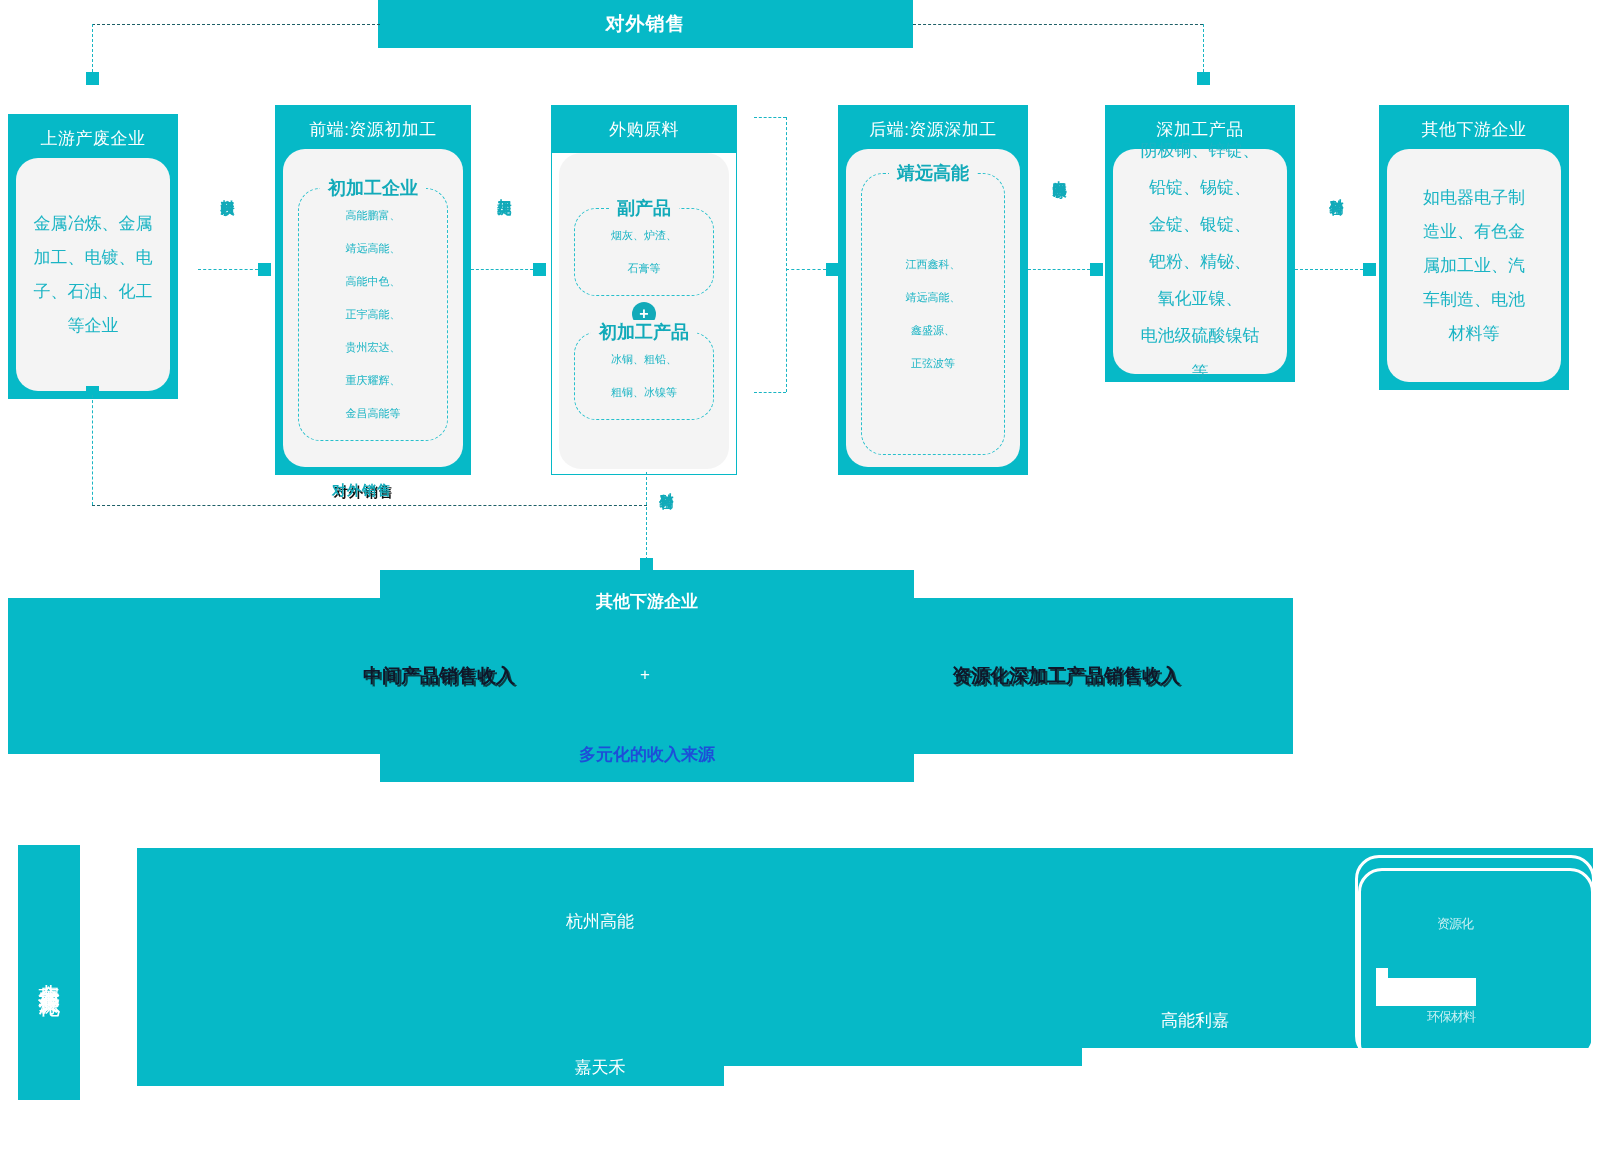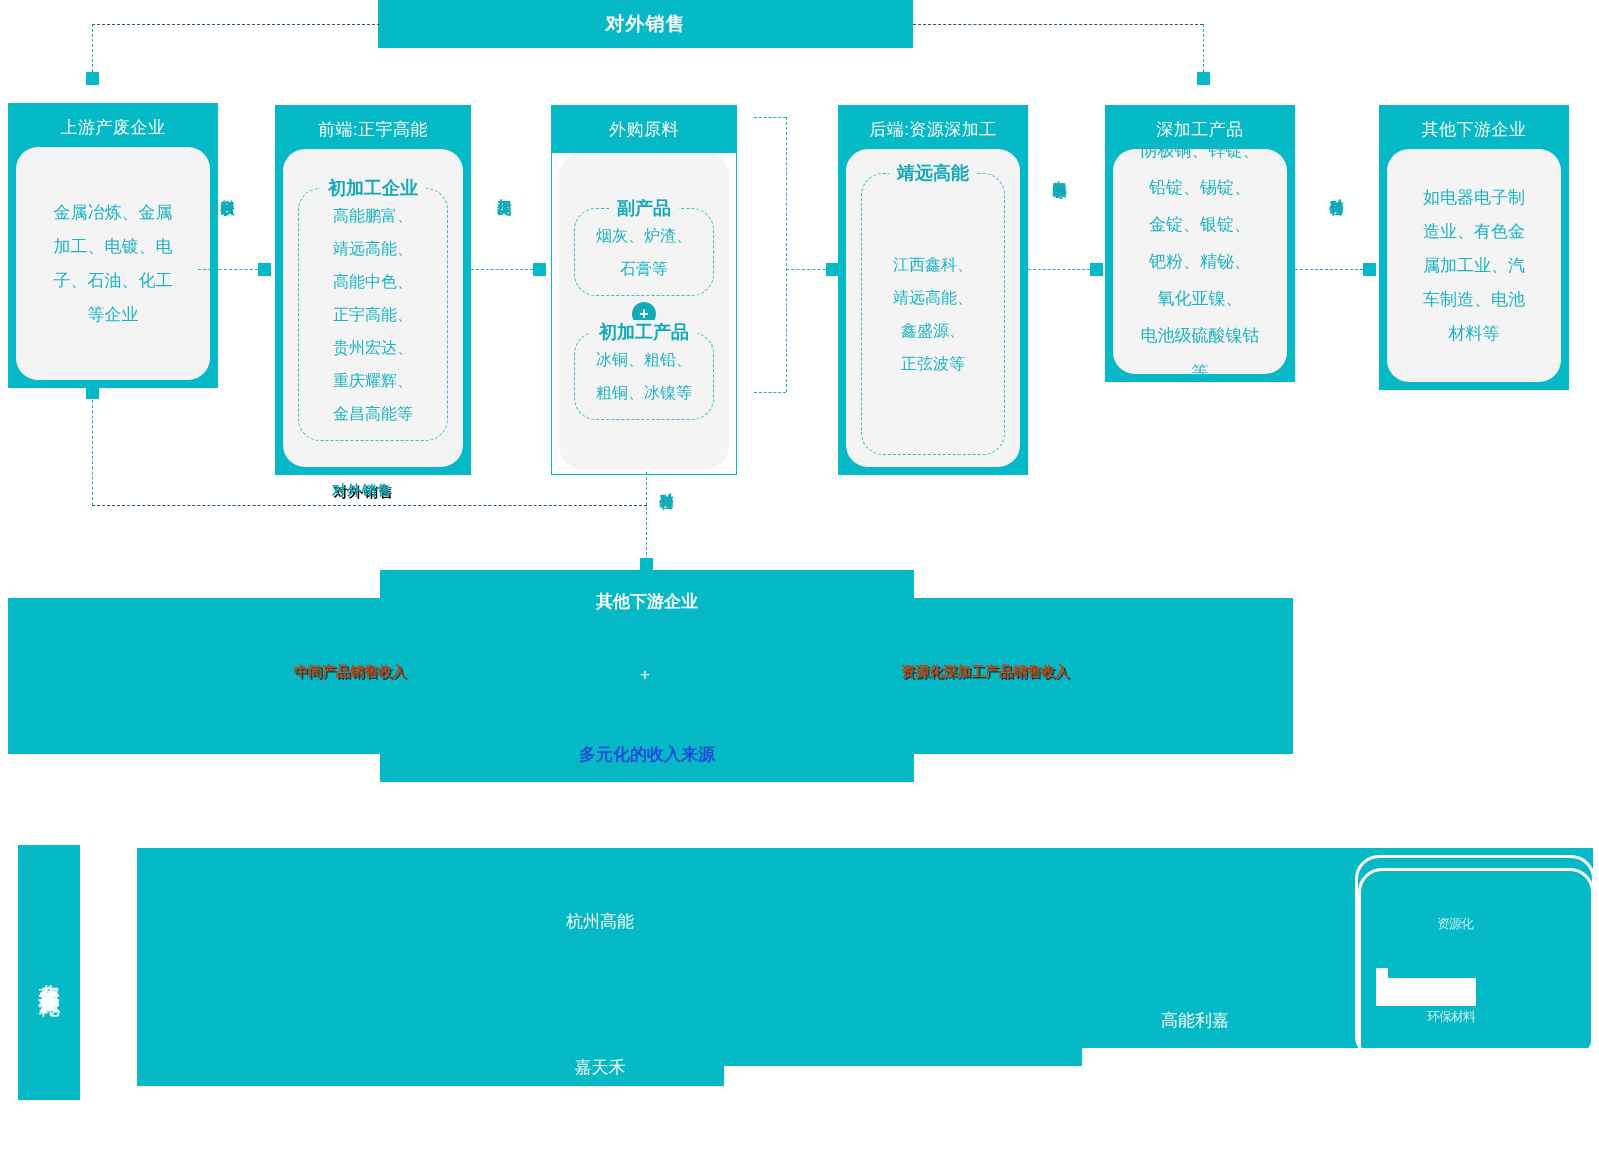--- a/index.html
+++ b/index.html
@@ -41,21 +41,21 @@
     width:calc(100% - 18px);
     display:flex;flex-direction:column;align-items:center;justify-content:center;
     padding:10px 4px;box-sizing:border-box;position:relative;
   }
   .dashed-title{
     position:absolute;top:-13px;left:50%;transform:translateX(-50%);
     background:#f4f4f4;padding:0 8px;color:#12aab9;font-size:18px;font-weight:bold;
     white-space:nowrap;
   }
   .dashed-list{
-    color:#1ab4c4;font-size:16px;line-height:33px;text-align:center;white-space:pre-line;
+    color:#1ab4c4;font-size:11px;line-height:33px;text-align:center;white-space:pre-line;
   }
 
   
   .hline{height:0;border-top:1.6px dashed #19b5c3;}
   .vline{width:0;border-left:1.6px dashed #19b5c3;}
   .hline-dark{height:0;border-top:1.6px dashed #1d5f66;}
   .sq{width:13px;height:13px;background:#06b9c7;}
 
   .edge-label{
     color:#12aab9;font-size:14px;font-weight:bold;line-height:17px;
@@ -75,22 +75,22 @@
   .rev-wide{left:8px;top:598px;width:1285px;height:156px;background:#06b9c7;}
   .rev-title{
     position:absolute;left:380px;top:590px;width:534px;text-align:center;
     color:#ffffff;font-size:17px;font-weight:bold;z-index:3;
   }
   .rev-sub{
     position:absolute;left:380px;top:743px;width:534px;text-align:center;
     color:#1d4ed8;font-size:17px;font-weight:bold;z-index:3;
   }
   .rev-item{
-    position:absolute;top:663px;color:#c2410c;font-size:14px;font-weight:bold;
-    text-align:center;z-index:4;text-shadow:2px 2px 0 #0d3f45;
+    position:absolute;top:663px;color:#0f172a;font-size:19px;font-weight:bold;
+    text-align:right;z-index:4;text-shadow:2px 2px 0 #0d3f45;
   }
   .rev-plus{
     position:absolute;left:620px;top:665px;width:50px;text-align:center;
     color:#ffffff;font-size:17px;z-index:4;
   }
 
   
   .bot-label{
     left:18px;top:845px;width:62px;height:255px;background:#06b9c7;
     color:#ffffff;font-size:22px;letter-spacing:2px;
@@ -133,36 +133,36 @@
   </div>
 
   <div class="abs hline-dark" style="left:92px;top:24px;width:288px;"></div>
   <div class="abs vline" style="left:92px;top:24px;height:48px;"></div>
   <div class="abs sq" style="left:86px;top:72px;"></div>
 
   <div class="abs hline-dark" style="left:913px;top:24px;width:290px;"></div>
   <div class="abs vline" style="left:1203px;top:24px;height:48px;"></div>
   <div class="abs sq" style="left:1197px;top:72px;"></div>
 
-  <div class="abs col-card" style="left:8px;top:103px;width:210px;height:285px;">
+  <div class="abs col-card" style="left:8px;top:114px;width:170px;height:285px;">
     <div class="col-head">上游产废企业</div>
     <div class="col-body">
       <div class="plain-text">金属冶炼、金属
 加工、电镀、电
 子、石油、化工
 等企业</div>
     </div>
   </div>
 
   <div class="abs edge-label" style="left:219px;top:188px;">废料回收</div>
   <div class="abs hline" style="left:198px;top:269px;width:60px;"></div>
   <div class="abs sq" style="left:258px;top:263px;"></div>
 
   <div class="abs col-card" style="left:275px;top:105px;width:196px;height:370px;">
-    <div class="col-head">前端:正宇高能</div>
+    <div class="col-head">前端:资源初加工</div>
     <div class="col-body">
       <div class="dashed-box" style="margin-top:12px;">
         <div class="dashed-title">初加工企业</div>
         <div class="dashed-list">高能鹏富、
 靖远高能、
 高能中色、
 正宇高能、
 贵州宏达、
 重庆耀辉、
 金昌高能等</div>

